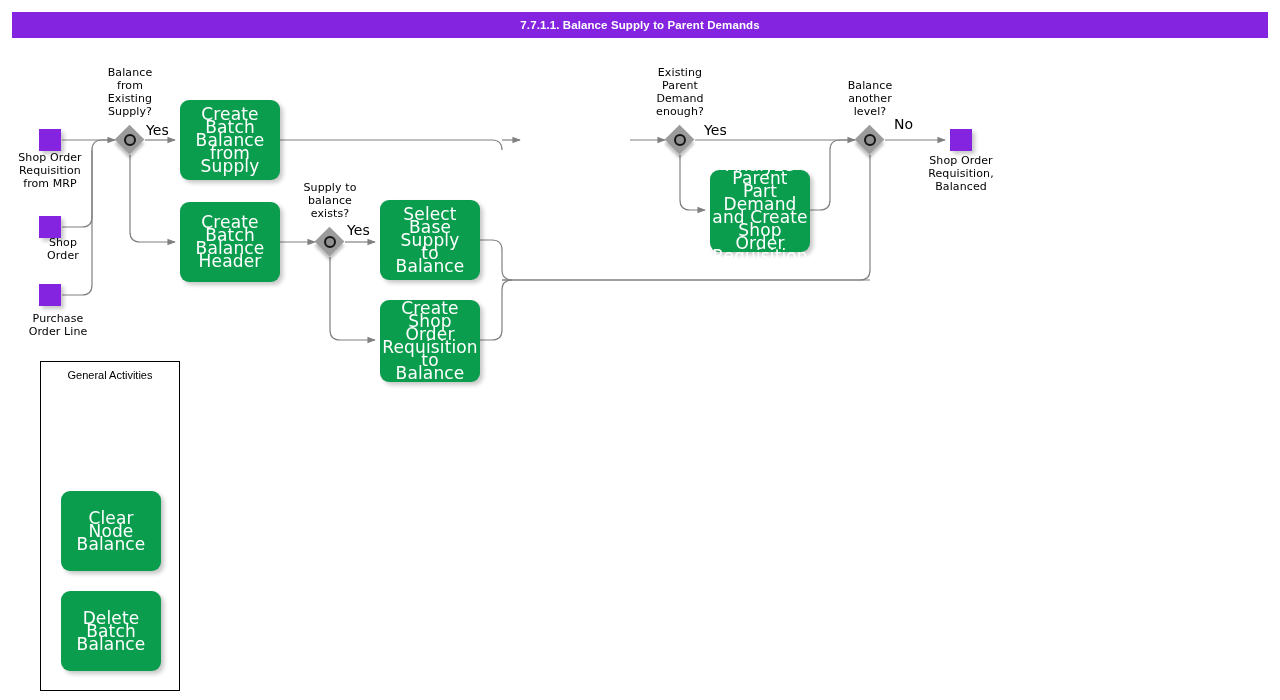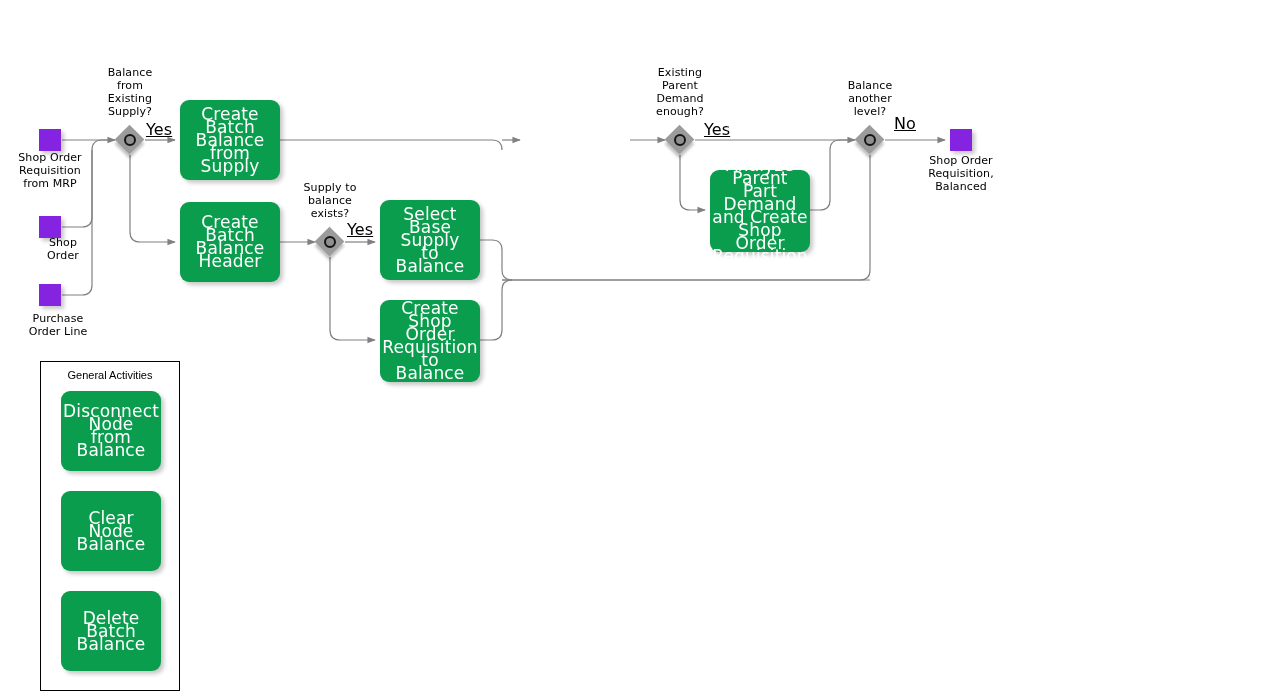--- a/index.html
+++ b/index.html
@@ -111,25 +111,24 @@
   .glabel {
     position: absolute;
     font-size: 11px;
     line-height: 13px;
     color: #000000;
     text-align: center;
     letter-spacing: 0.1px;
   }
   .edgelabel {
     position: absolute;
-    font-size: 16px;
+    font-size: 14px;
     line-height: 12px;
     color: #000000;
     letter-spacing: 0.1px;
-    text-decoration: underline;
   }
 
   
   .legend {
     position: absolute;
     left: 40px;
     top: 361px;
     width: 140px;
     height: 330px;
     border: 1px solid #000000;
@@ -151,20 +150,21 @@
     left: 20px;
     width: 100px;
     height: 80px;
   }
 </style>
 </head>
 <body>
 
 <div id="page">
 
+  <div class="titlebar">7.7.1.1. Balance Supply to Parent Demands</div>
 
   <svg id="wires" viewBox="0 0 1280 700" width="1280" height="700">
     <defs>
       <marker id="arrow" viewBox="0 0 10 10" refX="9" refY="5" markerWidth="7" markerHeight="7" orient="auto-start-reverse">
         <path d="M 0 1 L 10 5 L 0 9 z" fill="#808080"></path>
       </marker>
     </defs>
     <g fill="none" stroke="#808080" stroke-width="1.2">
 
       <path d="M 62 140 L 115 140" marker-end="url(#arrow)"></path>
@@ -253,18 +253,17 @@
 
   <div class="task" style="left:380px; top:200px; width:100px; height:80px;">Select Base<br>Supply to<br>Balance</div>
 
   <div class="task" style="left:380px; top:300px; width:100px; height:82px;">Create Shop<br>Order<br>Requisition to<br>Balance</div>
 
 
   <div class="task" style="left:710px; top:170px; width:100px; height:82px;">Analyze Parent<br>Part Demand<br>and Create<br>Shop Order<br>Requisition</div>
 
   <div class="legend">
     <div class="legend-title">General Activities</div>
-    <div class="task" style="top:29px;">Disconnect Node<br>from Balance</div>
     <div class="task" style="top:129px;">Clear Node<br>Balance</div>
     <div class="task" style="top:229px;">Delete Batch<br>Balance</div>
   </div>
 
 </div>
 
 </body></html>

